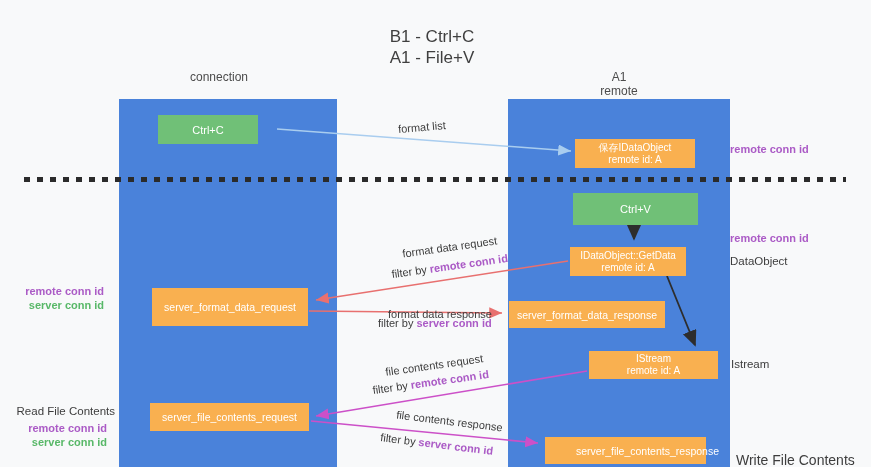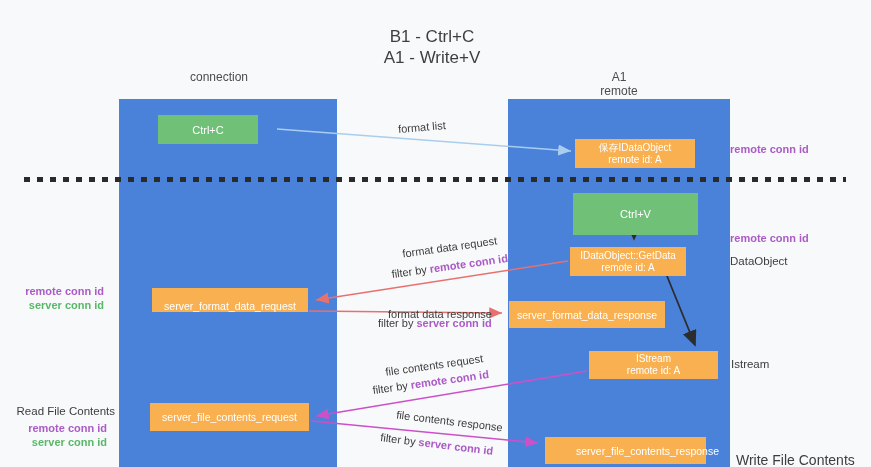--- a/index.html
+++ b/index.html
@@ -23,23 +23,23 @@
   .node{position:absolute;display:flex;flex-direction:column;align-items:center;
         justify-content:center;color:#fff;text-align:center;box-sizing:border-box;}
   .node.orange{background:#f9b050;}
   .node.green{background:#70c077;}
   .node .l1,.node .l2{line-height:12px;white-space:nowrap;}
   .one-line{font-size:10.5px;}
   .two-line{font-size:10px;}
 
   #n-ctrl-c{left:158px;top:95px;width:100px;height:29px;font-size:11px;}
   #n-saved{left:575px;top:119px;width:120px;height:29px;}
-  #n-ctrl-v{left:573px;top:173px;width:125px;height:42px;font-size:11px;}
+  #n-ctrl-v{left:573px;top:173px;width:125px;height:32px;font-size:11px;}
   #n-getdata{left:570px;top:227px;width:116px;height:29px;}
-  #n-fmt-req{left:152px;top:268px;width:156px;height:24px;justify-content:flex-end;}
+  #n-fmt-req{left:152px;top:268px;width:156px;height:38px;}
   #n-fmt-resp{left:509px;top:281px;width:156px;height:27px;}
   #n-istream{left:589px;top:331px;width:129px;height:28px;}
   #n-file-req{left:150px;top:383px;width:159px;height:28px;}
   #n-file-resp{left:545px;top:417px;width:161px;height:27px;padding-left:44px;}
 
   .ann{position:absolute;font-size:11px;white-space:nowrap;color:#3d3d3d;}
   .ann.purple{color:#ab5bc6;font-weight:bold;}
   #a-conn-top{left:730px;top:123px;}
   #a-conn-mid{left:730px;top:212px;}
   #a-dataobject{left:730px;top:235px;font-size:11.5px;}
@@ -71,21 +71,21 @@
 
   svg.arrows{position:absolute;left:0;top:0;pointer-events:none;}
 </style>
 </head>
 <body>
 
 <div class="canvas">
 
   <div class="title">
     <div>B1 - Ctrl+C</div>
-    <div>A1 - Write+V</div>
+    <div>A1 - File+V</div>
   </div>
 
   <div class="lane-header left">
     <div>connection</div>
   </div>
   <div class="lane-header right">
     <div>A1</div>
     <div>remote</div>
   </div>
 

